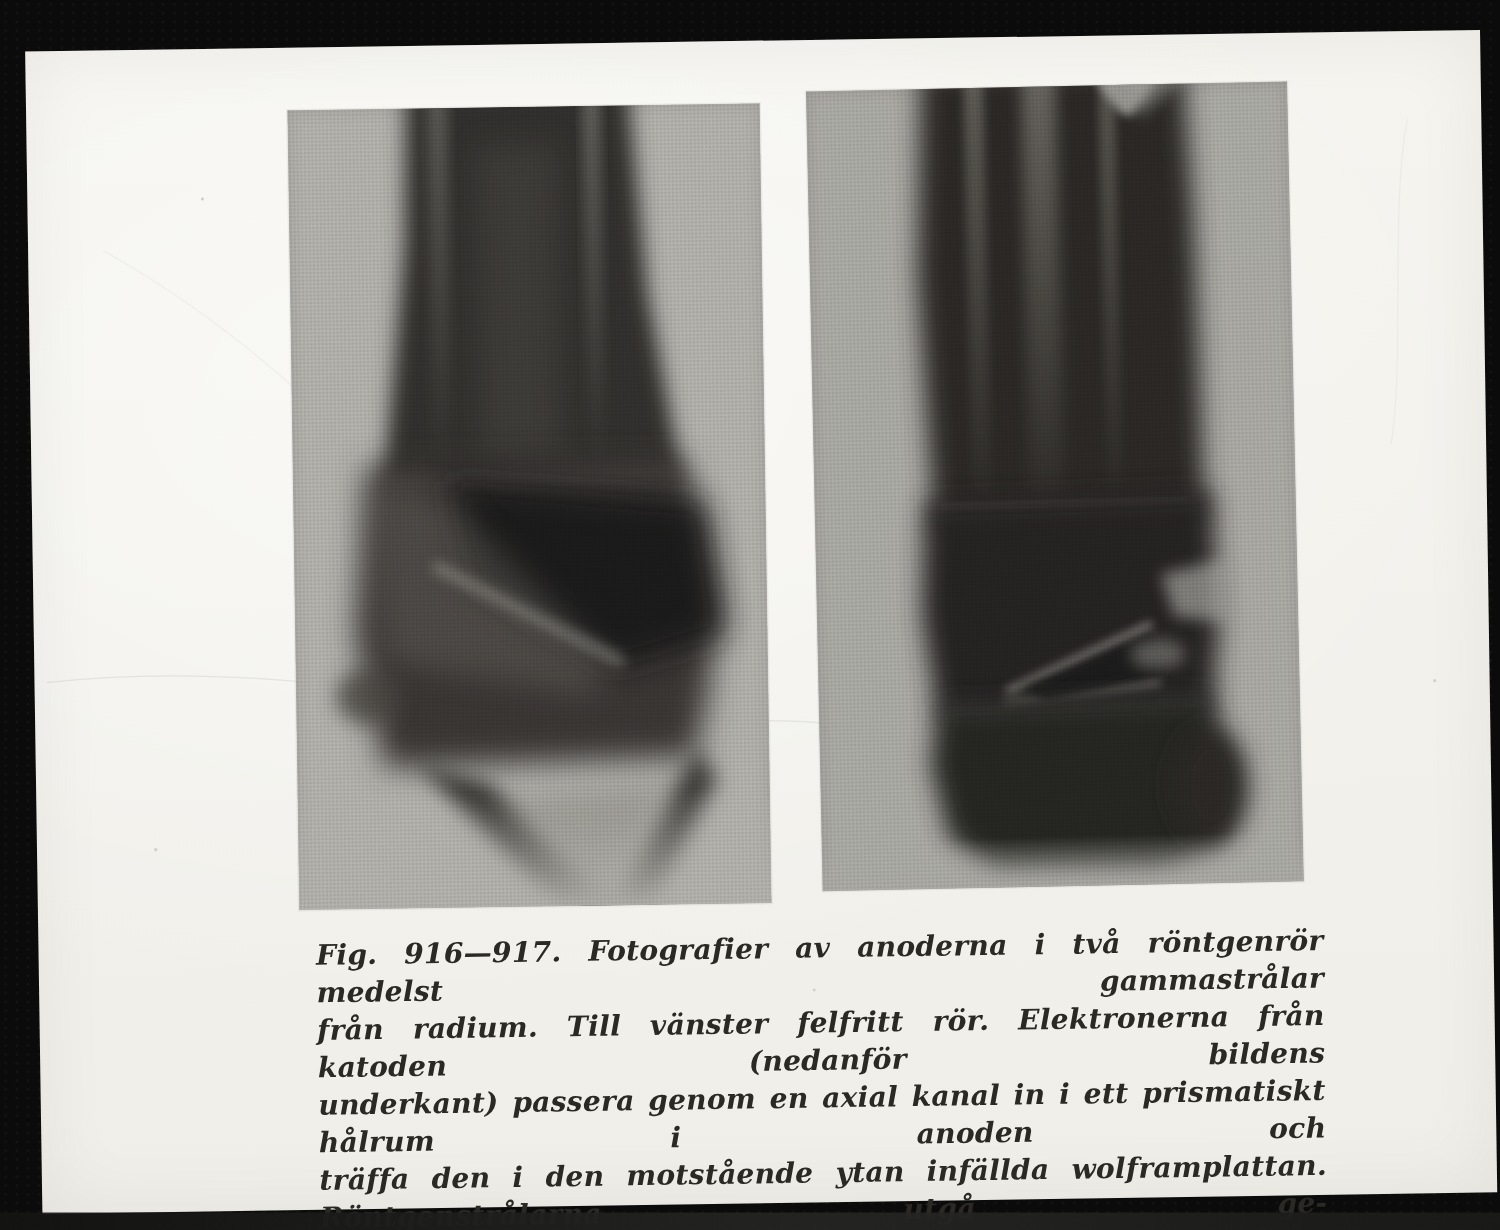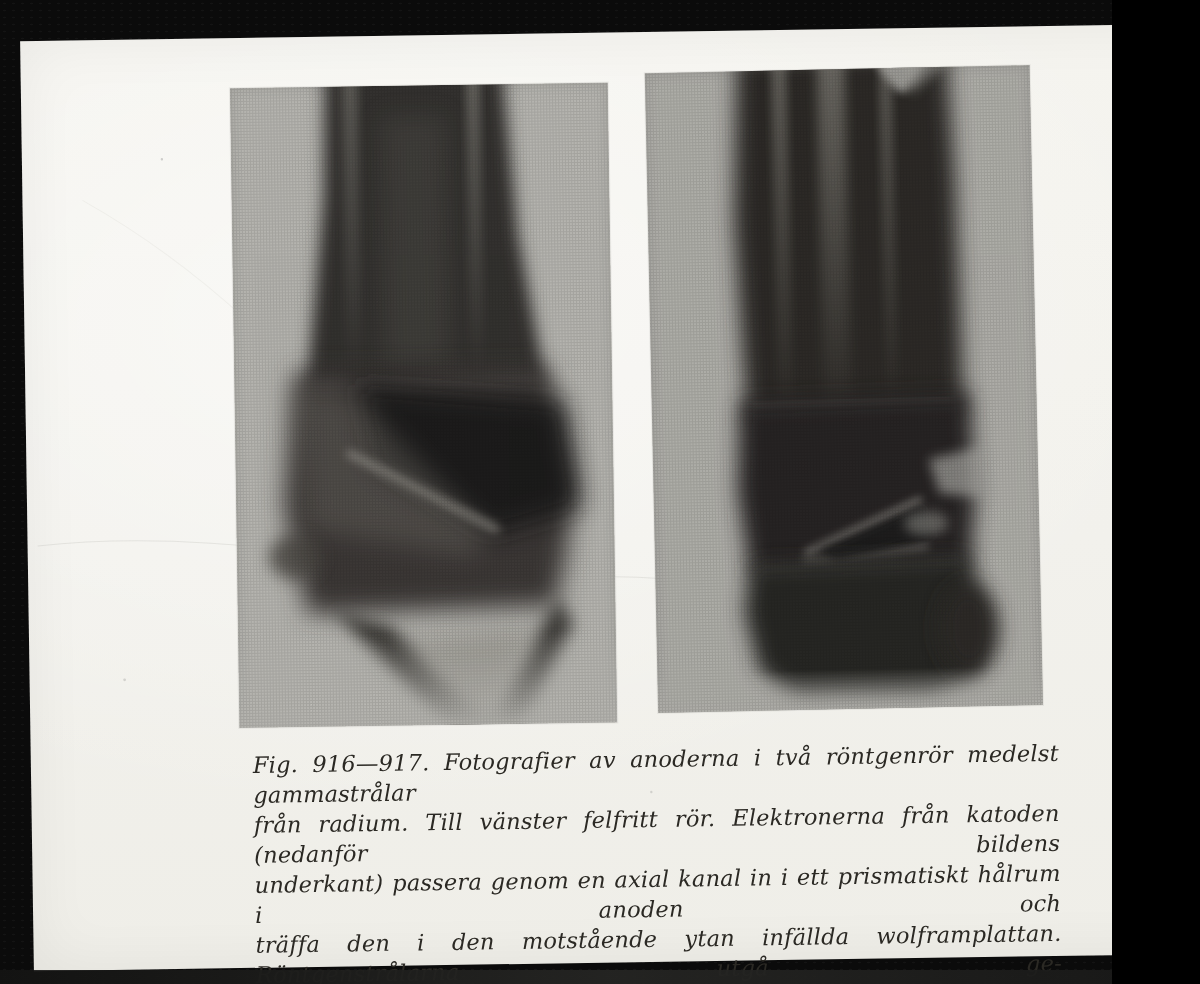--- a/index.html
+++ b/index.html
@@ -1,19 +1,20 @@
 <!DOCTYPE html>
 <html style="--frame: #0b0b0b; --paper: #f3f2ed; --ink: #2b2924; --photo-bg-left: #d8d7d1; --photo-bg-right: #cfcec8; --anode-dark: #2e2b29;"><head>
 <meta charset="utf-8">
 <style>
   html,body{margin:0;padding:0;background:#000;}
   .stage{
-    position:relative;width:1112px;height:984px;overflow:hidden;
+    position:relative;width:1200px;height:984px;overflow:hidden;
     background:var(--frame,#0b0b0b);
     font-family:"DejaVu Serif", serif;
+    font-weight:bold;
   }
   
   .stage::before{
     content:"";position:absolute;inset:0;pointer-events:none;
     background-image:radial-gradient(rgba(255,255,255,.07) 1px, transparent 1.4px);
     background-size:9px 7px;opacity:.5;
   }
   .frame-bottom-strip{
     position:absolute;left:0;bottom:0;width:100%;height:14px;
     background:linear-gradient(90deg,#141413,#262624 55%,#1b1b1a);opacity:.9;

